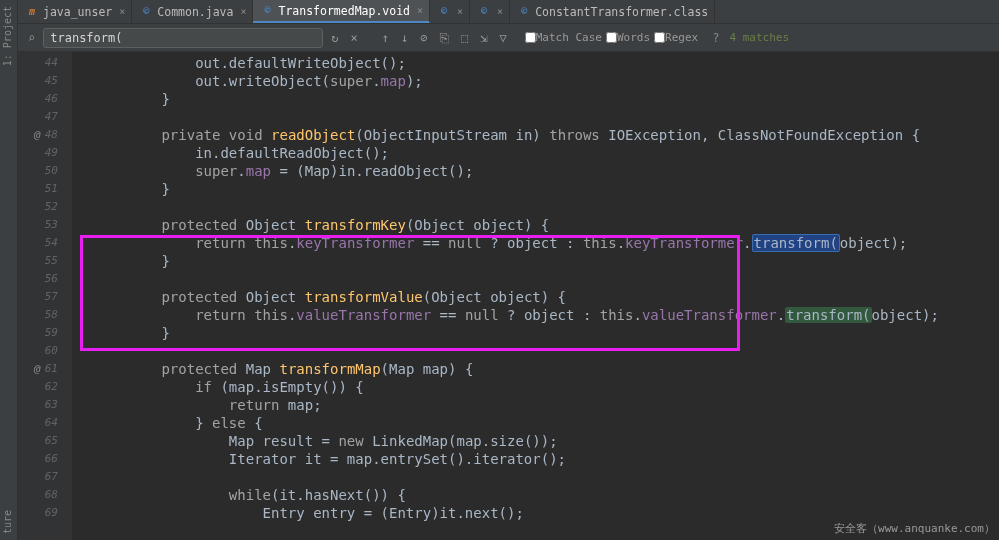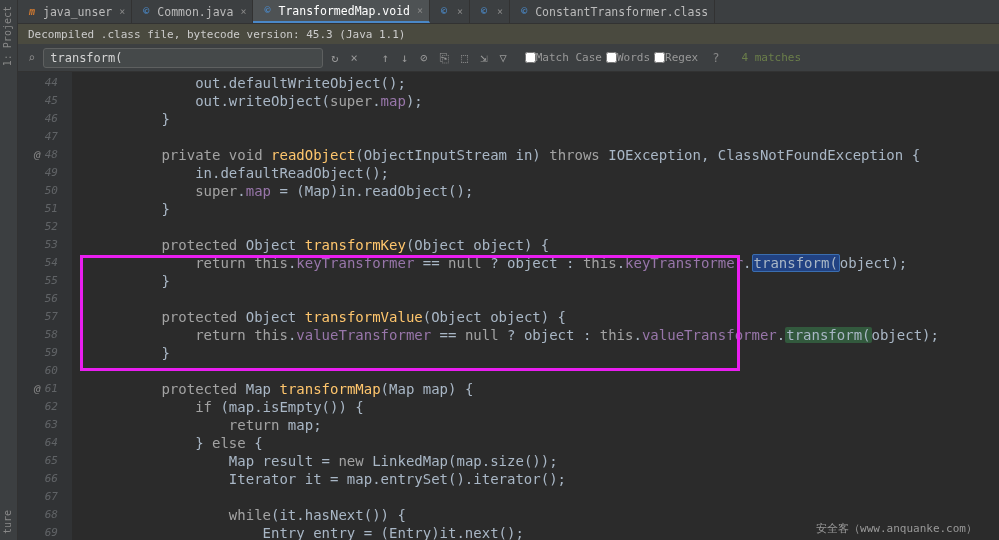--- a/index.html
+++ b/index.html
@@ -88,21 +88,21 @@
   padding: 2px 6px;
   font-family: inherit;
   font-size: 12px;
   width: 280px;
   height: 20px;
   border-radius: 3px;
 }
 .find-tool { color: #999; font-size: 12px; padding: 0 4px; cursor: pointer; }
 .chk { display: inline-flex; align-items: center; color: #999; font-size: 11px; cursor: pointer; }
 .chk input { width: 11px; height: 11px; }
-.matches { color: #6b7f4a; font-size: 11px; margin-left: 18px; }
+.matches { color: #6b7f4a; font-size: 11px; margin-left: 6px; }
 .help-q { color: #888; margin-left: 10px; cursor: pointer; }
 .editor {
   flex: 1;
   display: flex;
   background: #2b2b2b;
   overflow: hidden;
   position: relative;
 }
 .gutter {
   width: 54px;
@@ -134,21 +134,21 @@
 .hl2 { background: #32593d; border-radius: 2px; padding: 0 1px; }
 .box1 {
   position: absolute;
   left: 62px; top: 183px;
   width: 660px; height: 116px;
   border: 3px solid #e91ef0;
   pointer-events: none;
 }
 .watermark {
   position: absolute;
-  right: 22px; bottom: 4px;
+  right: 4px; bottom: 4px;
   color: #999;
   font-size: 11px;
 }
 </style>
 </head>
 <body>
 
 <div class="sidebar-left">
   <div class="vtext">1: Project</div>
   <div class="vtext">ture</div>
@@ -177,21 +177,20 @@
       </div>
       <div class="tab">
         <span class="tab-icon ic-c">©</span>
         <span class="close-x">×</span>
       </div>
       <div class="tab">
         <span class="tab-icon ic-c">©</span>
         <span>ConstantTransformer.class</span>
       </div>
     </div>
-  <div class="banner">Decompiled .class file, bytecode version: 45.3 (Java 1.1)</div>
   <div class="find-bar">
     <span class="find-icon">⌕</span>
     <input class="find-input" value="transform(" style="">
     <span class="find-tool">↻</span>
     <span class="find-tool">×</span>
     <span style="width:8px"></span>
     <span class="find-tool">↑</span>
     <span class="find-tool">↓</span>
     <span class="find-tool">⊘</span>
     <span class="find-tool">⎘</span>

